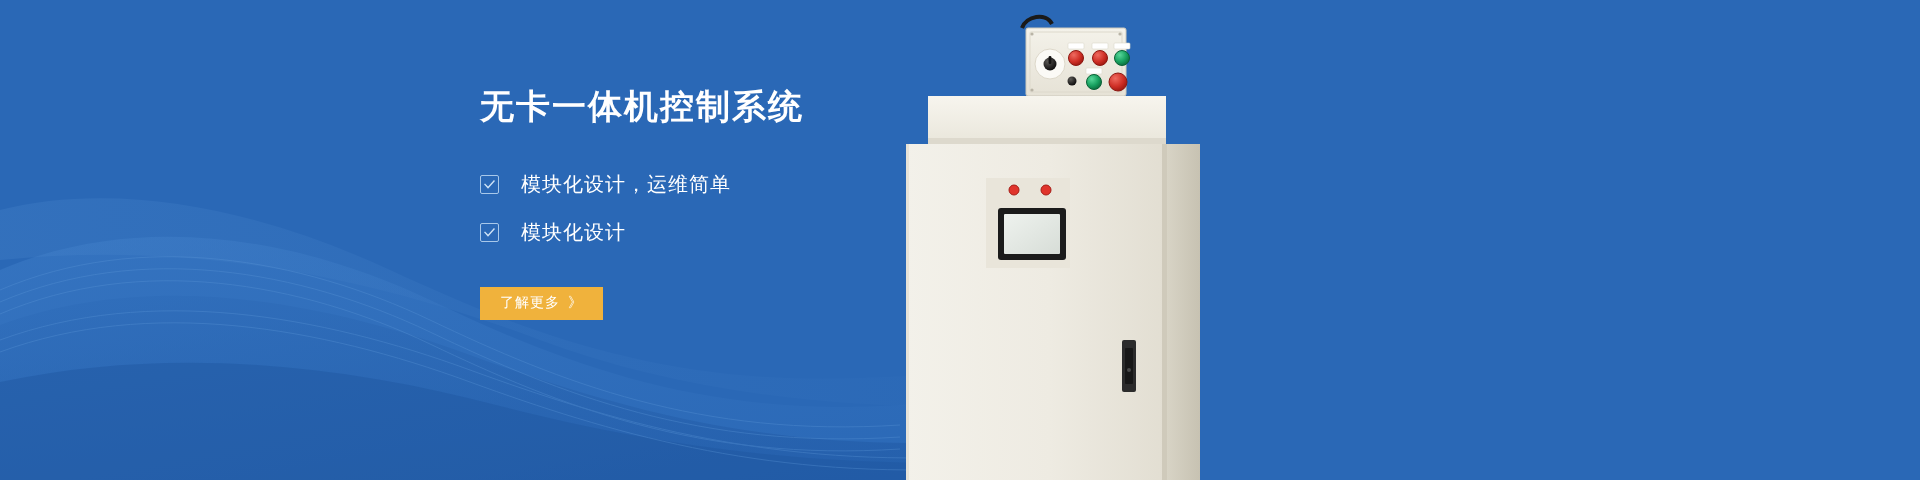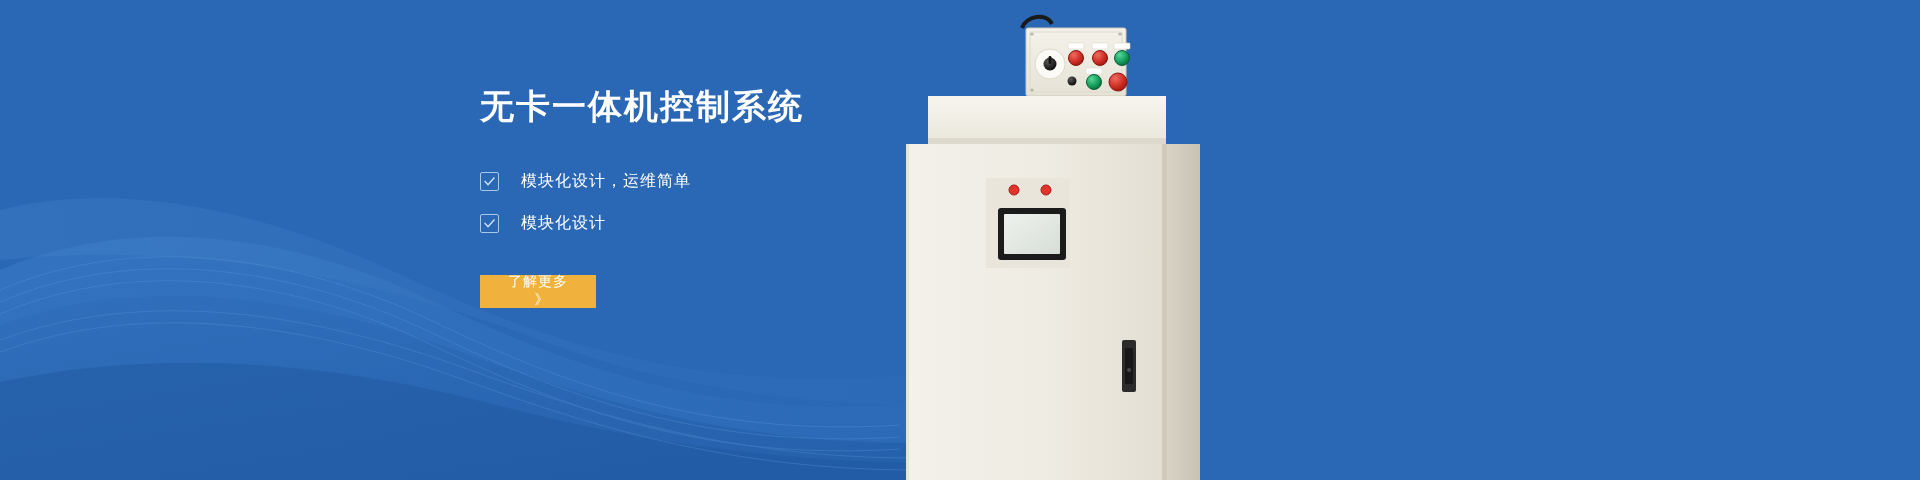--- a/index.html
+++ b/index.html
@@ -29,29 +29,29 @@
     display:flex;align-items:center;margin-bottom:21px;
   }
   .check-box{
     width:17px;height:17px;flex:0 0 17px;
     border:1px solid #a8c8ea;border-radius:2px;
     margin-right:22px;position:relative;
     display:flex;align-items:center;justify-content:center;
   }
   .check-box svg{display:block;}
   .feature-text{
-    font-size:16px;color:#ffffff;letter-spacing:1px;white-space:nowrap;
+    font-size:20px;color:#ffffff;letter-spacing:1px;white-space:nowrap;
   }
   .cta-button{
     display:inline-flex;align-items:center;justify-content:center;
     margin-top:20px;
     background:#f0b23c;color:#ffffff;
     font-size:14px;letter-spacing:1px;
     padding:0 20px;height:33px;min-width:116px;
-    border:none;cursor:pointer;flex-direction:column;
+    border:none;cursor:pointer;
   }
   .cta-button .chev{margin-left:8px;font-size:14px;opacity:.95;}
 
   
   .machine{
     position:absolute;left:900px;top:0;width:1020px;height:480px;z-index:4;
   }
   .machine svg{display:block;width:100%;height:100%;}
 </style>
 </head>

